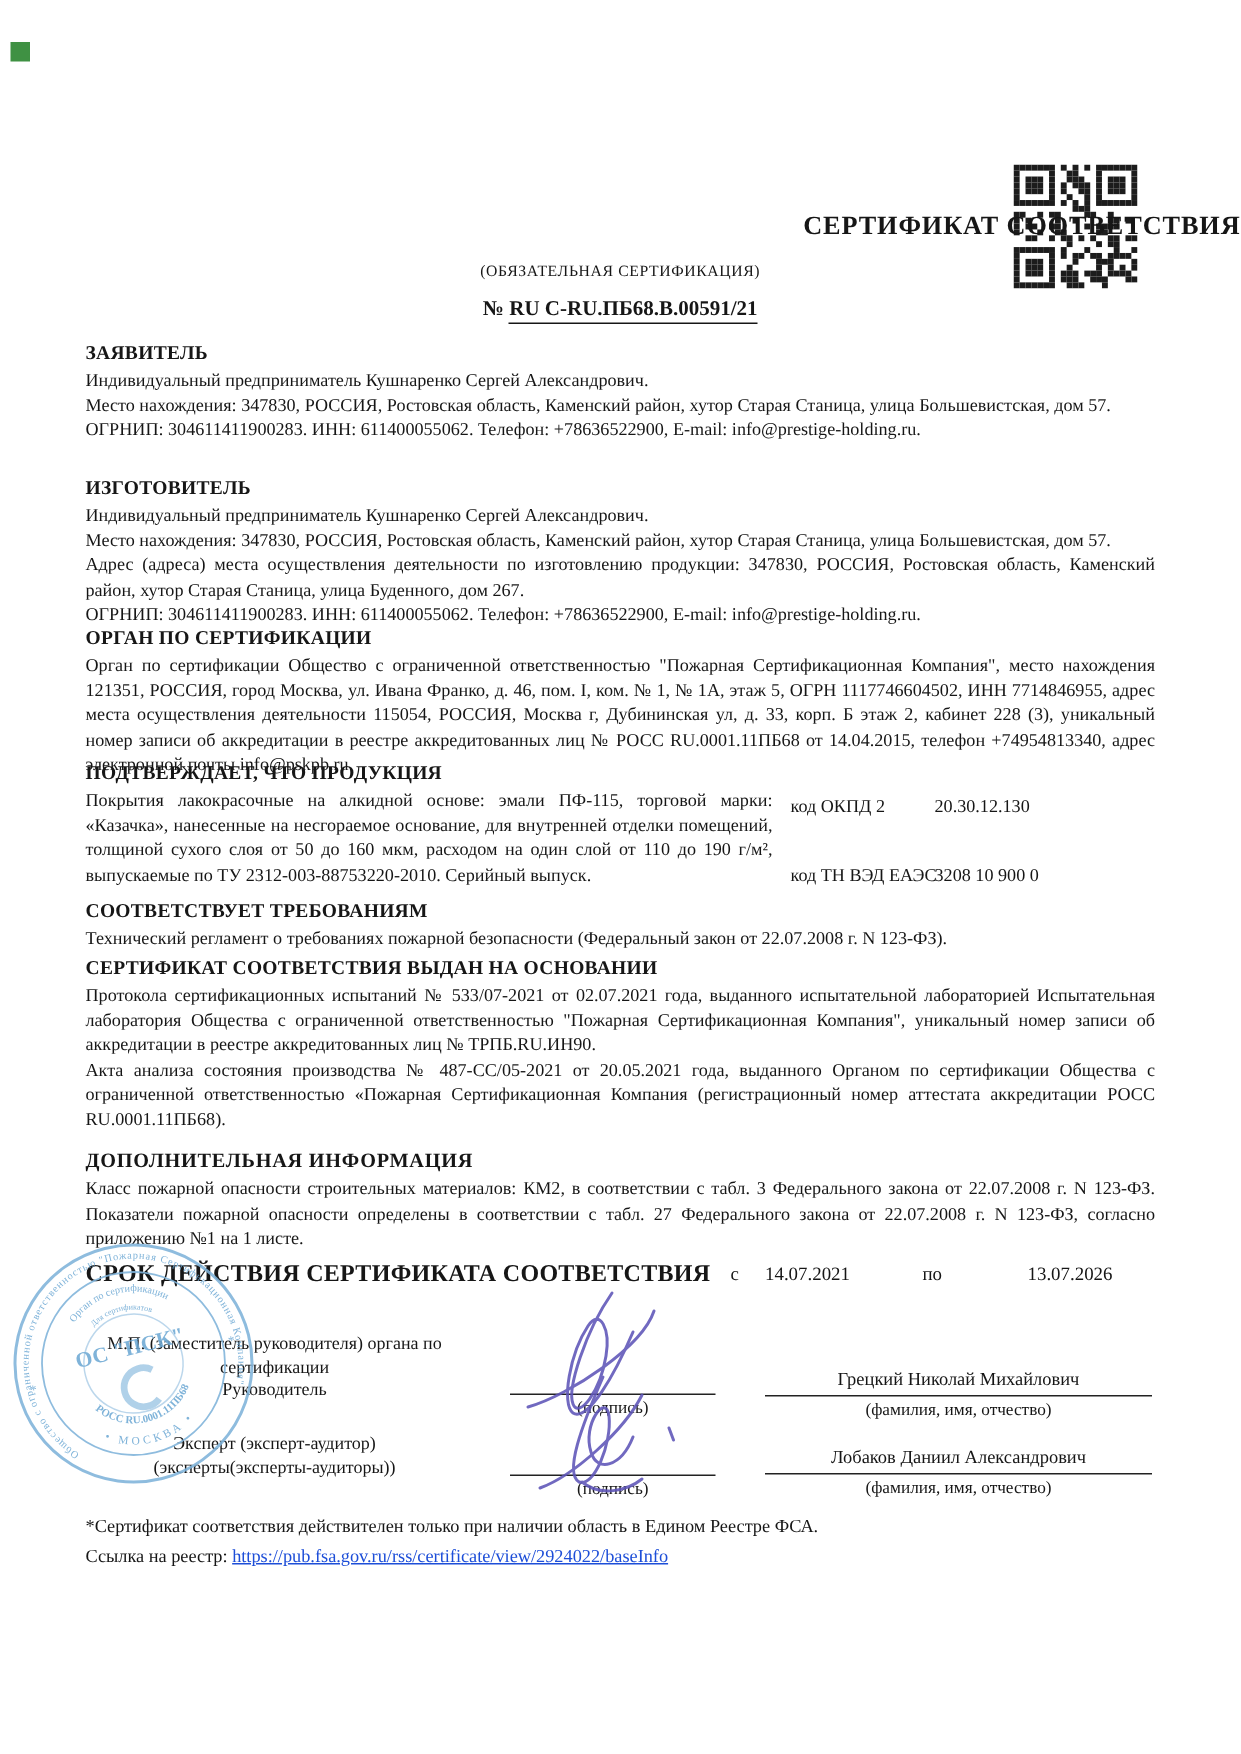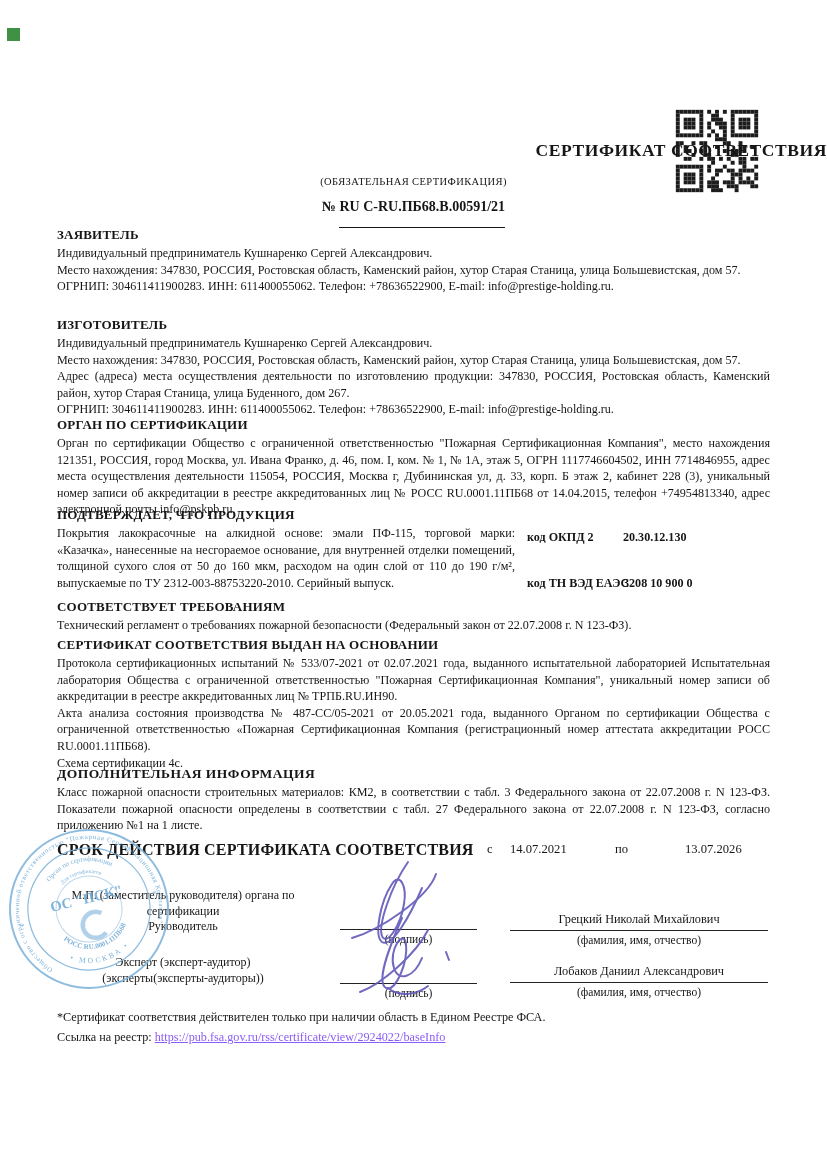--- a/index.html
+++ b/index.html
@@ -5,33 +5,33 @@
   html,body{margin:0;padding:0;background:#ffffff;}
   .page{position:relative;width:827px;height:1169px;background:#ffffff;overflow:hidden;
         font-family:"Liberation Serif","DejaVu Serif",serif;color:#161616;}
   .sec{position:absolute;left:57px;width:713px;}
   .sec h3{margin:0 0 2px 0;font-size:13px;font-weight:bold;letter-spacing:.2px;}
   .para{font-size:12.1px;line-height:16.6px;text-align:justify;margin:0;}
   .doc-title{position:absolute;left:0;top:140px;width:827px;text-align:right;
              font-size:17.5px;font-weight:bold;letter-spacing:.6px;}
   .doc-subtitle{position:absolute;left:0;top:176px;width:827px;text-align:center;font-size:10.5px;letter-spacing:.4px;}
   .doc-number{position:absolute;left:0;top:199px;width:827px;text-align:center;font-size:14px;font-weight:bold;}
-  .doc-number .uline{border-bottom:1.6px solid #161616;padding-bottom:13px;}
+  .doc-number .uline{border-bottom:1.6px solid #161616;padding-bottom:1px;}
   .product-grid{display:grid;grid-template-columns:458px 1fr;column-gap:24px;gap:12px;}
-  .code-row{position:relative;font-size:12.1px;height:17px;font-weight:bold;}
+  .code-row{position:relative;font-size:12.1px;height:17px;}
   .code-row .val{position:absolute;left:96px;top:0;white-space:nowrap;}
   .validity-row{position:relative;height:20px;font-size:12.6px;}
   .validity-row b{font-size:16px;letter-spacing:.2px;}
   .validity-row span{position:absolute;top:1px;}
   .sig-cell{position:absolute;font-size:12px;line-height:15.5px;text-align:center;}
   .sig-line{border-top:1.1px solid #222;margin-top:1px;}
   .under-label{font-size:11.5px;text-align:center;padding-top:2px;}
   .name-line{border-bottom:1.1px solid #222;padding-bottom:2px;text-align:center;font-size:12.3px;}
   .footer-note{font-size:12.2px;line-height:20px;}
-  .footer-note a{color:#8b5cf6;}
+  .footer-note a{color:#1d4ed8;}
   .green-marker{position:absolute;left:7px;top:28px;width:13px;height:13px;background:#3f9143;}
   .qr{position:absolute;left:668px;top:102px;width:98px;height:98px;}
   .stamp{position:absolute;left:4px;top:824px;width:170px;height:170px;opacity:.88;}
   .scribble{position:absolute;left:330px;top:858px;width:160px;height:152px;z-index:5;}
 </style>
 </head>
 <body>
 
 <div class="page">
 
@@ -296,21 +296,20 @@
 
   <div class="sec" style="top:599px">
     <h3>СООТВЕТСТВУЕТ ТРЕБОВАНИЯМ</h3>
     <p class="para">Технический регламент о требованиях пожарной безопасности (Федеральный закон от 22.07.2008 г. N 123-ФЗ).</p>
   </div>
 
   <div class="sec" style="top:637px">
     <h3>СЕРТИФИКАТ СООТВЕТСТВИЯ ВЫДАН НА ОСНОВАНИИ</h3>
     <p class="para">Протокола сертификационных испытаний № 533/07-2021 от 02.07.2021 года, выданного испытательной лабораторией Испытательная лаборатория Общества с ограниченной ответственностью "Пожарная Сертификационная Компания", уникальный номер записи об аккредитации в реестре аккредитованных лиц № ТРПБ.RU.ИН90.</p>
     <p class="para">Акта анализа состояния производства № 487-СС/05-2021 от 20.05.2021 года, выданного Органом по сертификации Общества с ограниченной ответственностью «Пожарная Сертификационная Компания (регистрационный номер аттестата аккредитации РОСС RU.0001.11ПБ68).</p>
-    <p class="para" style="text-align:left">Схема сертификации 4с.</p>
   </div>
 
   <div class="sec" style="top:766px">
     <h3 style="letter-spacing:.5px;font-size:13.5px">ДОПОЛНИТЕЛЬНАЯ ИНФОРМАЦИЯ</h3>
     <p class="para">Класс пожарной опасности строительных материалов: КМ2, в соответствии с табл. 3 Федерального закона от 22.07.2008 г. N 123-ФЗ. Показатели пожарной опасности определены в соответствии с табл. 27 Федерального закона от 22.07.2008 г. N 123-ФЗ, согласно приложению №1 на 1 листе.</p>
   </div>
 
   <div class="sec validity-row" style="top:841px">
     <b>СРОК ДЕЙСТВИЯ СЕРТИФИКАТА СООТВЕТСТВИЯ</b>
     <span style="left:430px">с</span>

